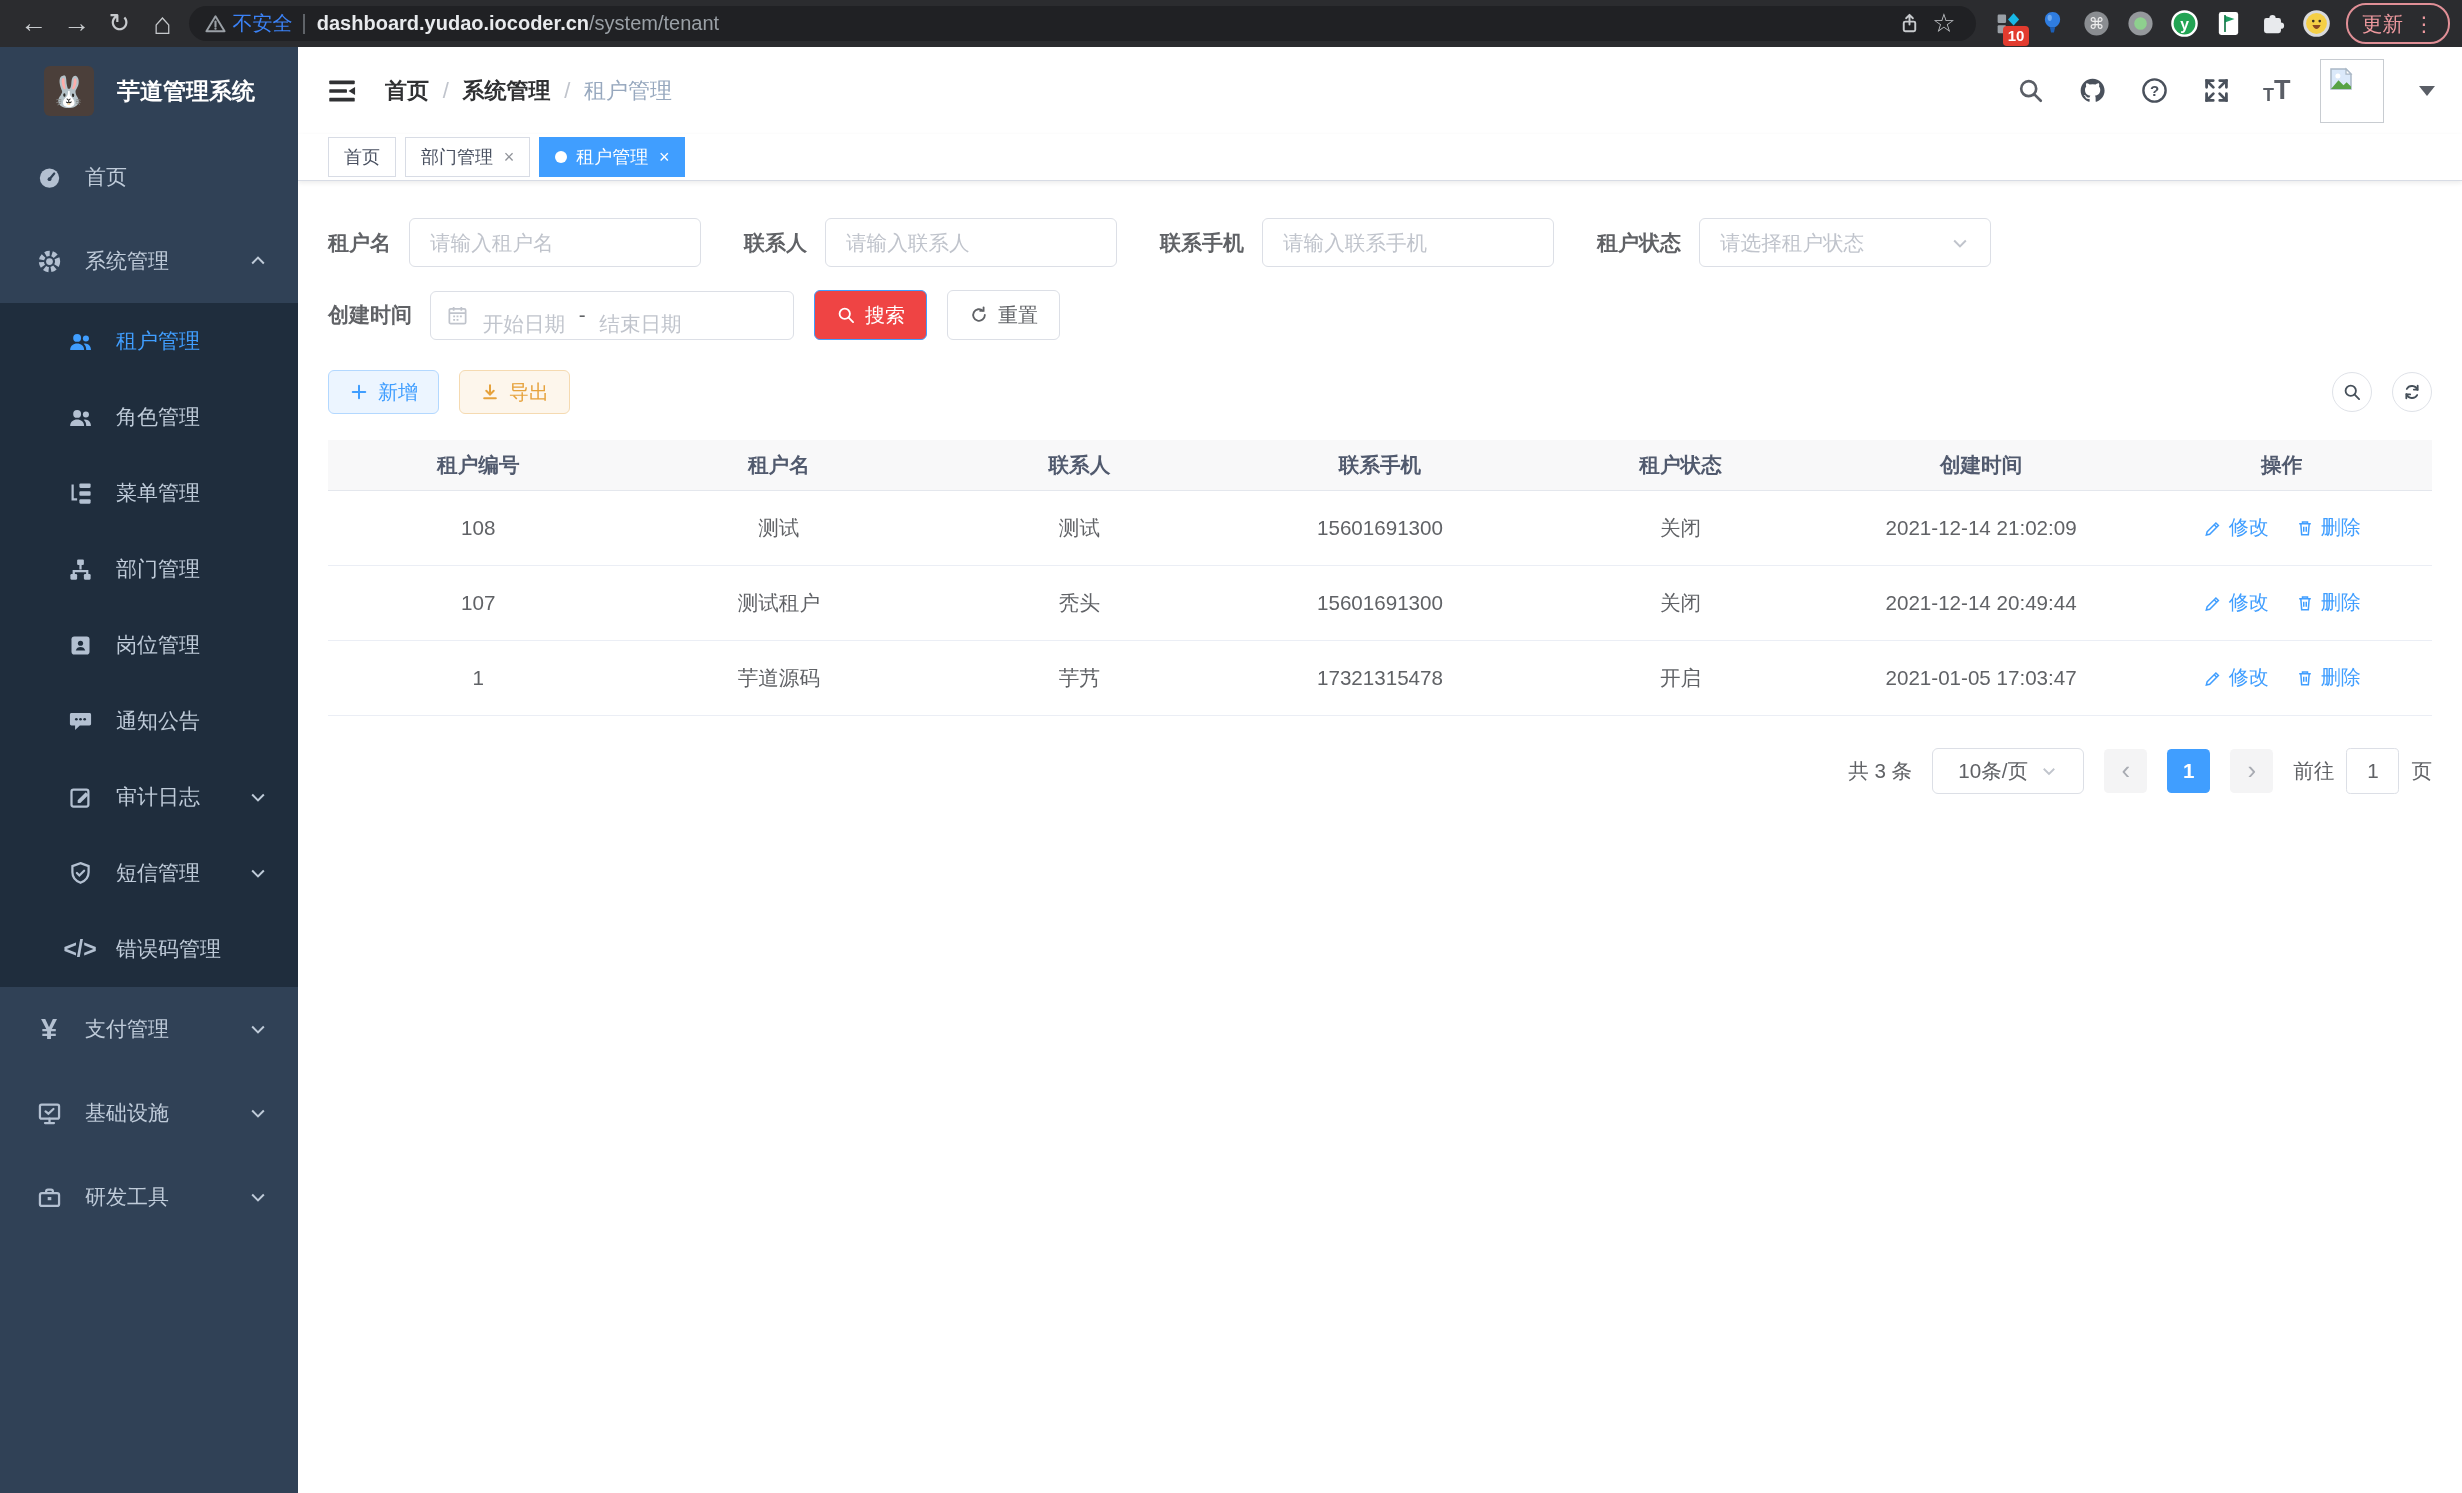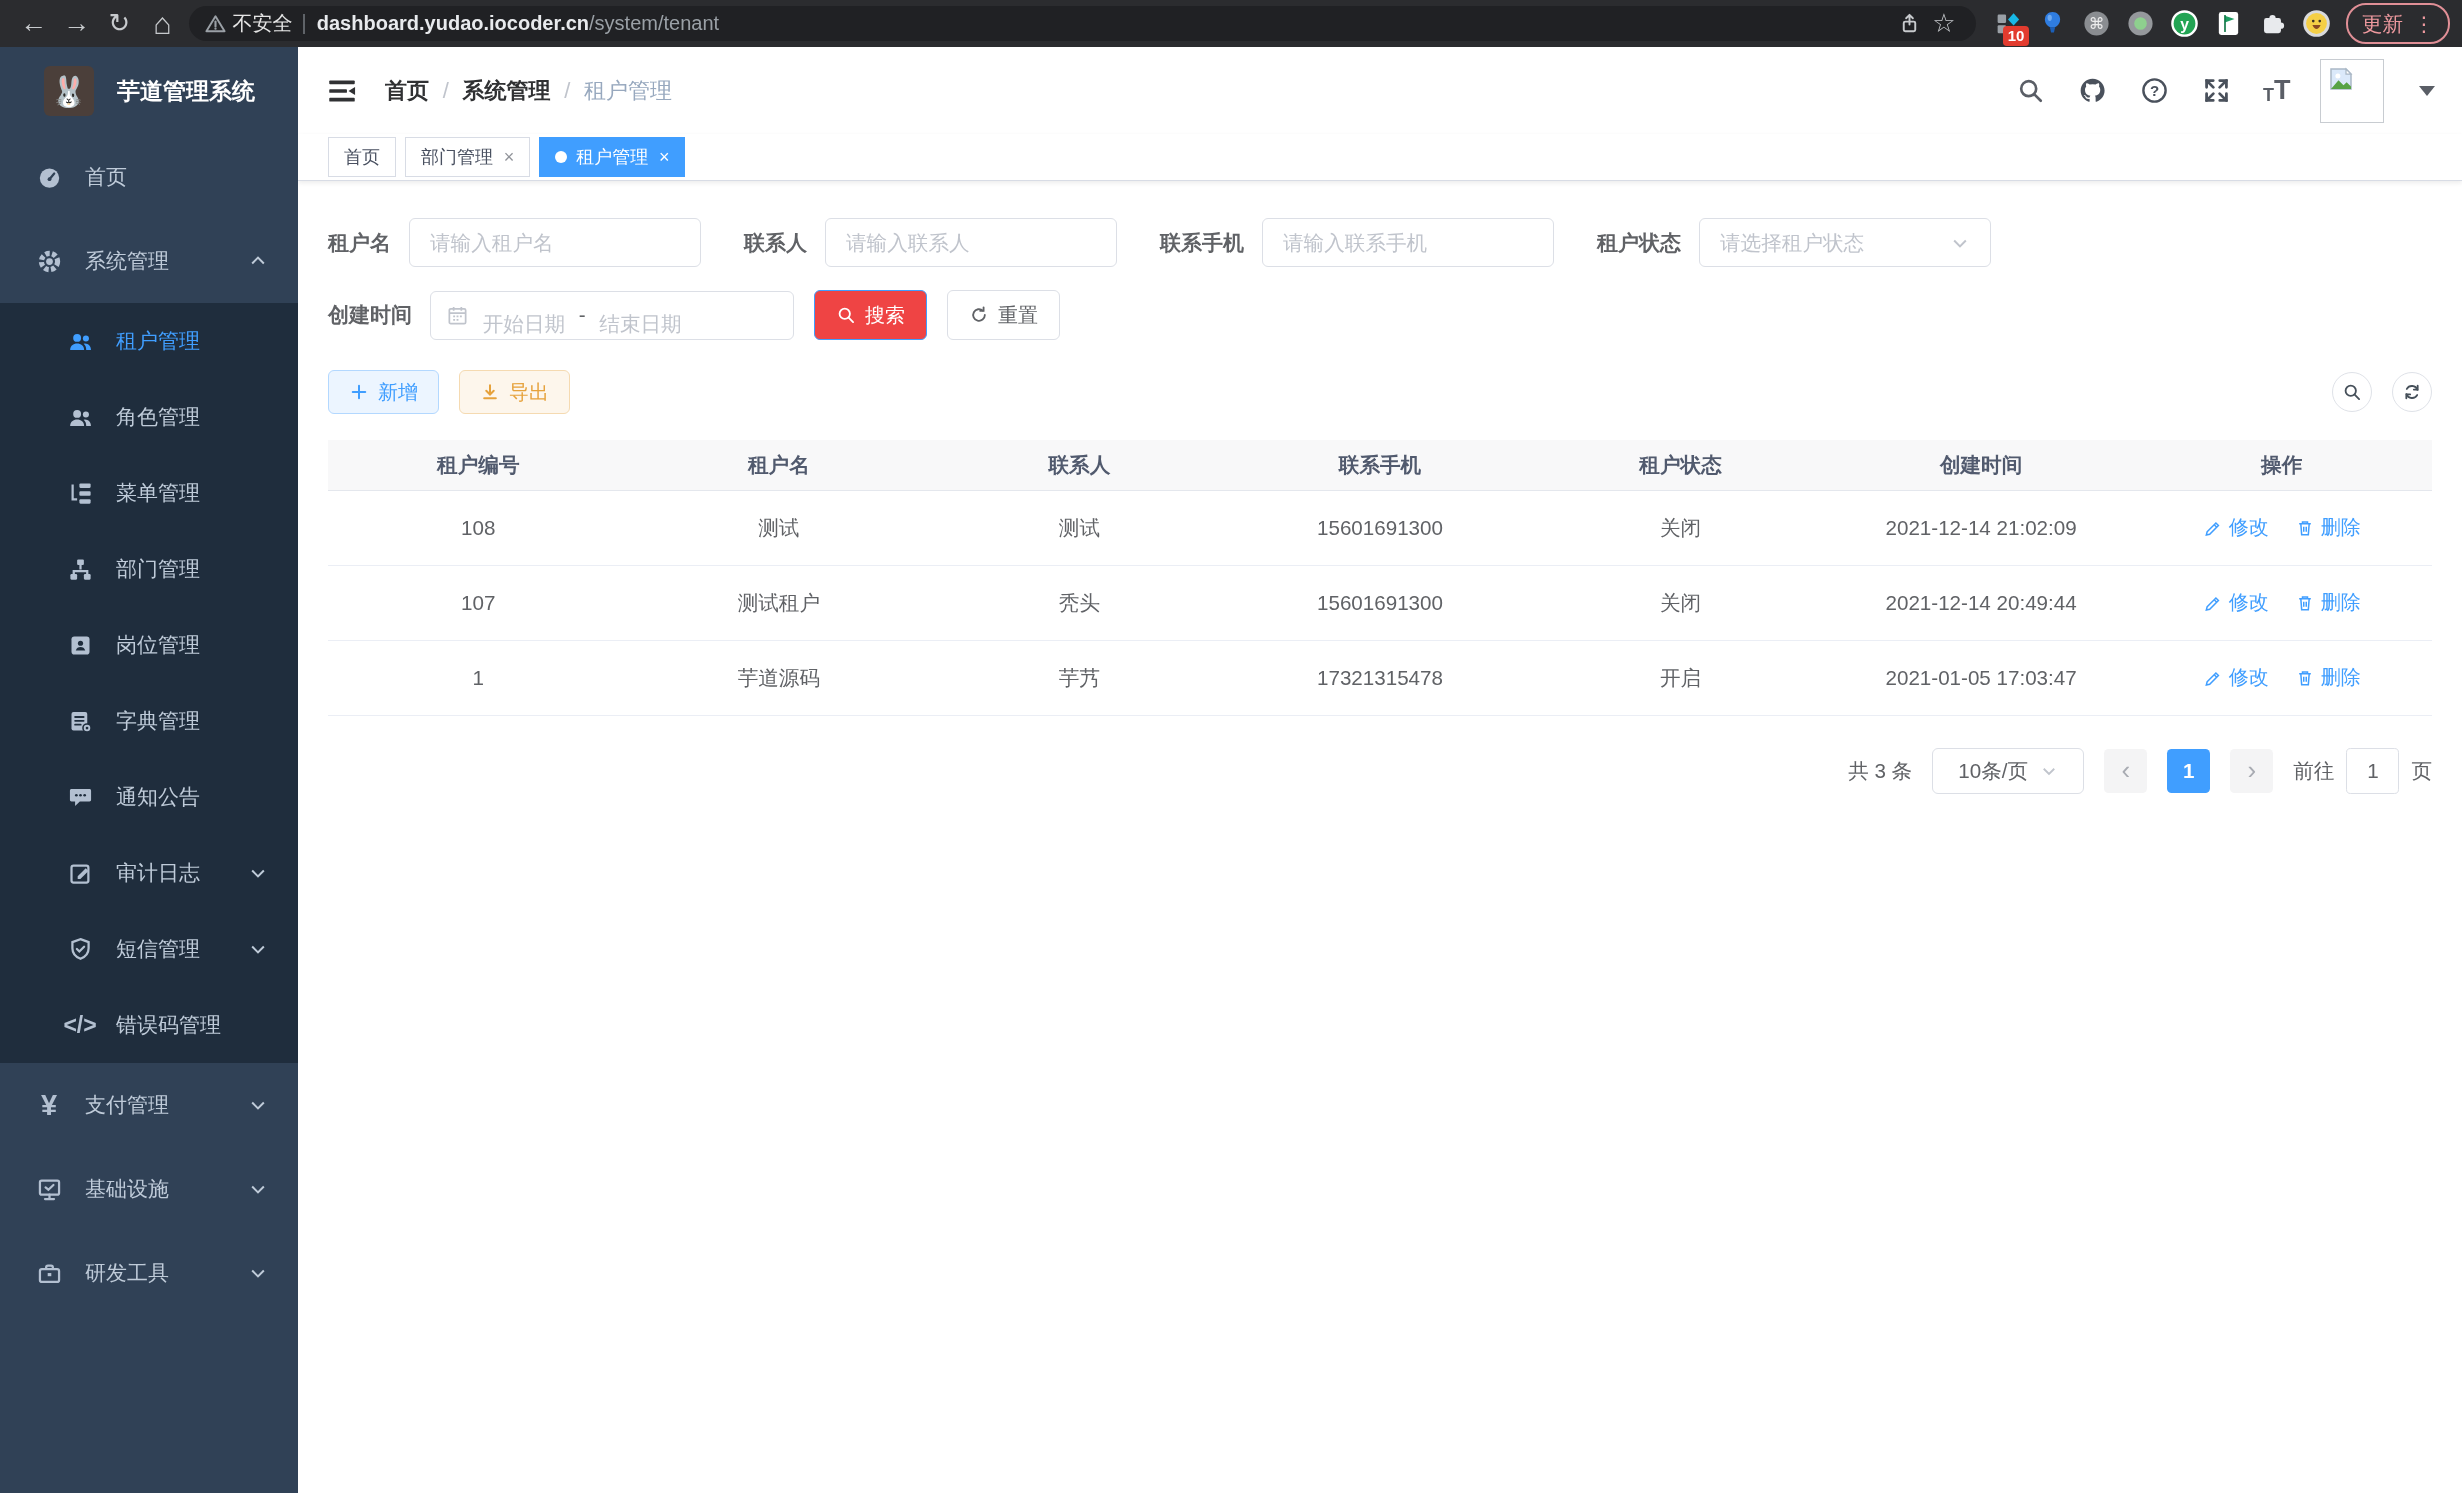--- a/index.html
+++ b/index.html
@@ -8,21 +8,21 @@
   .screen { position:relative; width:2462px; height:1494px; display:flex; flex-direction:column; }
 
   
   .browser-bar { height:47px; background:#2b2c2f; display:flex; align-items:center; padding:0 12px; flex:0 0 auto; }
   .nav-ic { width:43px; height:47px; display:flex; align-items:center; justify-content:center;
             color:#c7cacd; font-size:27px; cursor:pointer; }
   .nav-ic.reload { font-size:26px; }
   .omnibox { flex:1; height:35px; margin:0 10.7px 0 4.6px; background:#202124; border-radius:17.5px;
              display:flex; align-items:center; padding:0 15px; min-width:0; }
   .omni-warn { width:23px; height:23px; flex:0 0 auto; }
-  .omni-sec { color:#e5e5e5; font-size:20px; margin:0 10.7px 0 6px; }
+  .omni-sec { color:#3b82f6; font-size:20px; margin:0 10.7px 0 6px; }
   .omni-div { width:1.5px; height:20px; background:#5f6368; margin-right:12px; }
   .omni-host { color:#e8eaed; font-size:20px; font-weight:600; }
   .omni-path { color:#9aa0a6; font-size:20px; }
   .omni-spacer { flex:1; }
   .omni-act { width:34px; height:34px; display:flex; align-items:center; justify-content:center; color:#c7cacd; }
   .star { font-size:26px; }
   .ext { position:relative; width:44px; height:47px; display:flex; align-items:center; justify-content:center; cursor:pointer; }
   .ext svg { width:29px; height:29px; }
   .badge { position:absolute; right:1.5px; bottom:1.5px; background:#e23b2e; color:#fff; font-size:15px;
            line-height:1; padding:2.3px 4.6px; border-radius:3.8px; font-weight:700; }
@@ -322,31 +322,20 @@
         <span class="mi-ic">
           <svg viewBox="0 0 24 24">
               <rect x="4" y="4" width="16" height="16" rx="2.5" fill="#b3c0d1"></rect>
               <circle cx="12" cy="10" r="2.3" fill="#1f2d3d"></circle>
               <path d="M7.8 16.5c.6-2.2 2.2-3.2 4.2-3.2s3.6 1 4.2 3.2z" fill="#1f2d3d"></path>
             </svg>
         </span>
         <span class="mi-label">岗位管理</span>
       </div>
 
-      <div class="menu-item sub">
-        <span class="mi-ic">
-          <svg viewBox="0 0 24 24">
-              <rect x="4" y="3.5" width="14" height="16.5" rx="1.8" fill="#b3c0d1"></rect>
-              <path d="M7.2 8h7.6M7.2 11.4h7.6M7.2 14.8h5" stroke="#1f2d3d" stroke-width="1.6" stroke-linecap="round"></path>
-              <circle cx="17.8" cy="17.8" r="3.6" fill="#b3c0d1" stroke="#1f2d3d" stroke-width="1.4"></circle>
-              <circle cx="17.8" cy="17.8" r="1.2" fill="#1f2d3d"></circle>
-            </svg>
-        </span>
-        <span class="mi-label">字典管理</span>
-      </div>
 
       <div class="menu-item sub">
         <span class="mi-ic">
           <svg viewBox="0 0 24 24">
               <path d="M4 4.5h16c.8 0 1.4.6 1.4 1.4v8.2c0 .8-.6 1.4-1.4 1.4h-8.6l-4.2 4v-4H4c-.8 0-1.4-.6-1.4-1.4V5.9c0-.8.6-1.4 1.4-1.4z" fill="#b3c0d1"></path>
               <circle cx="8.3" cy="10" r="1.2" fill="#1f2d3d"></circle>
               <circle cx="12" cy="10" r="1.2" fill="#1f2d3d"></circle>
               <circle cx="15.7" cy="10" r="1.2" fill="#1f2d3d"></circle>
             </svg>
         </span>

